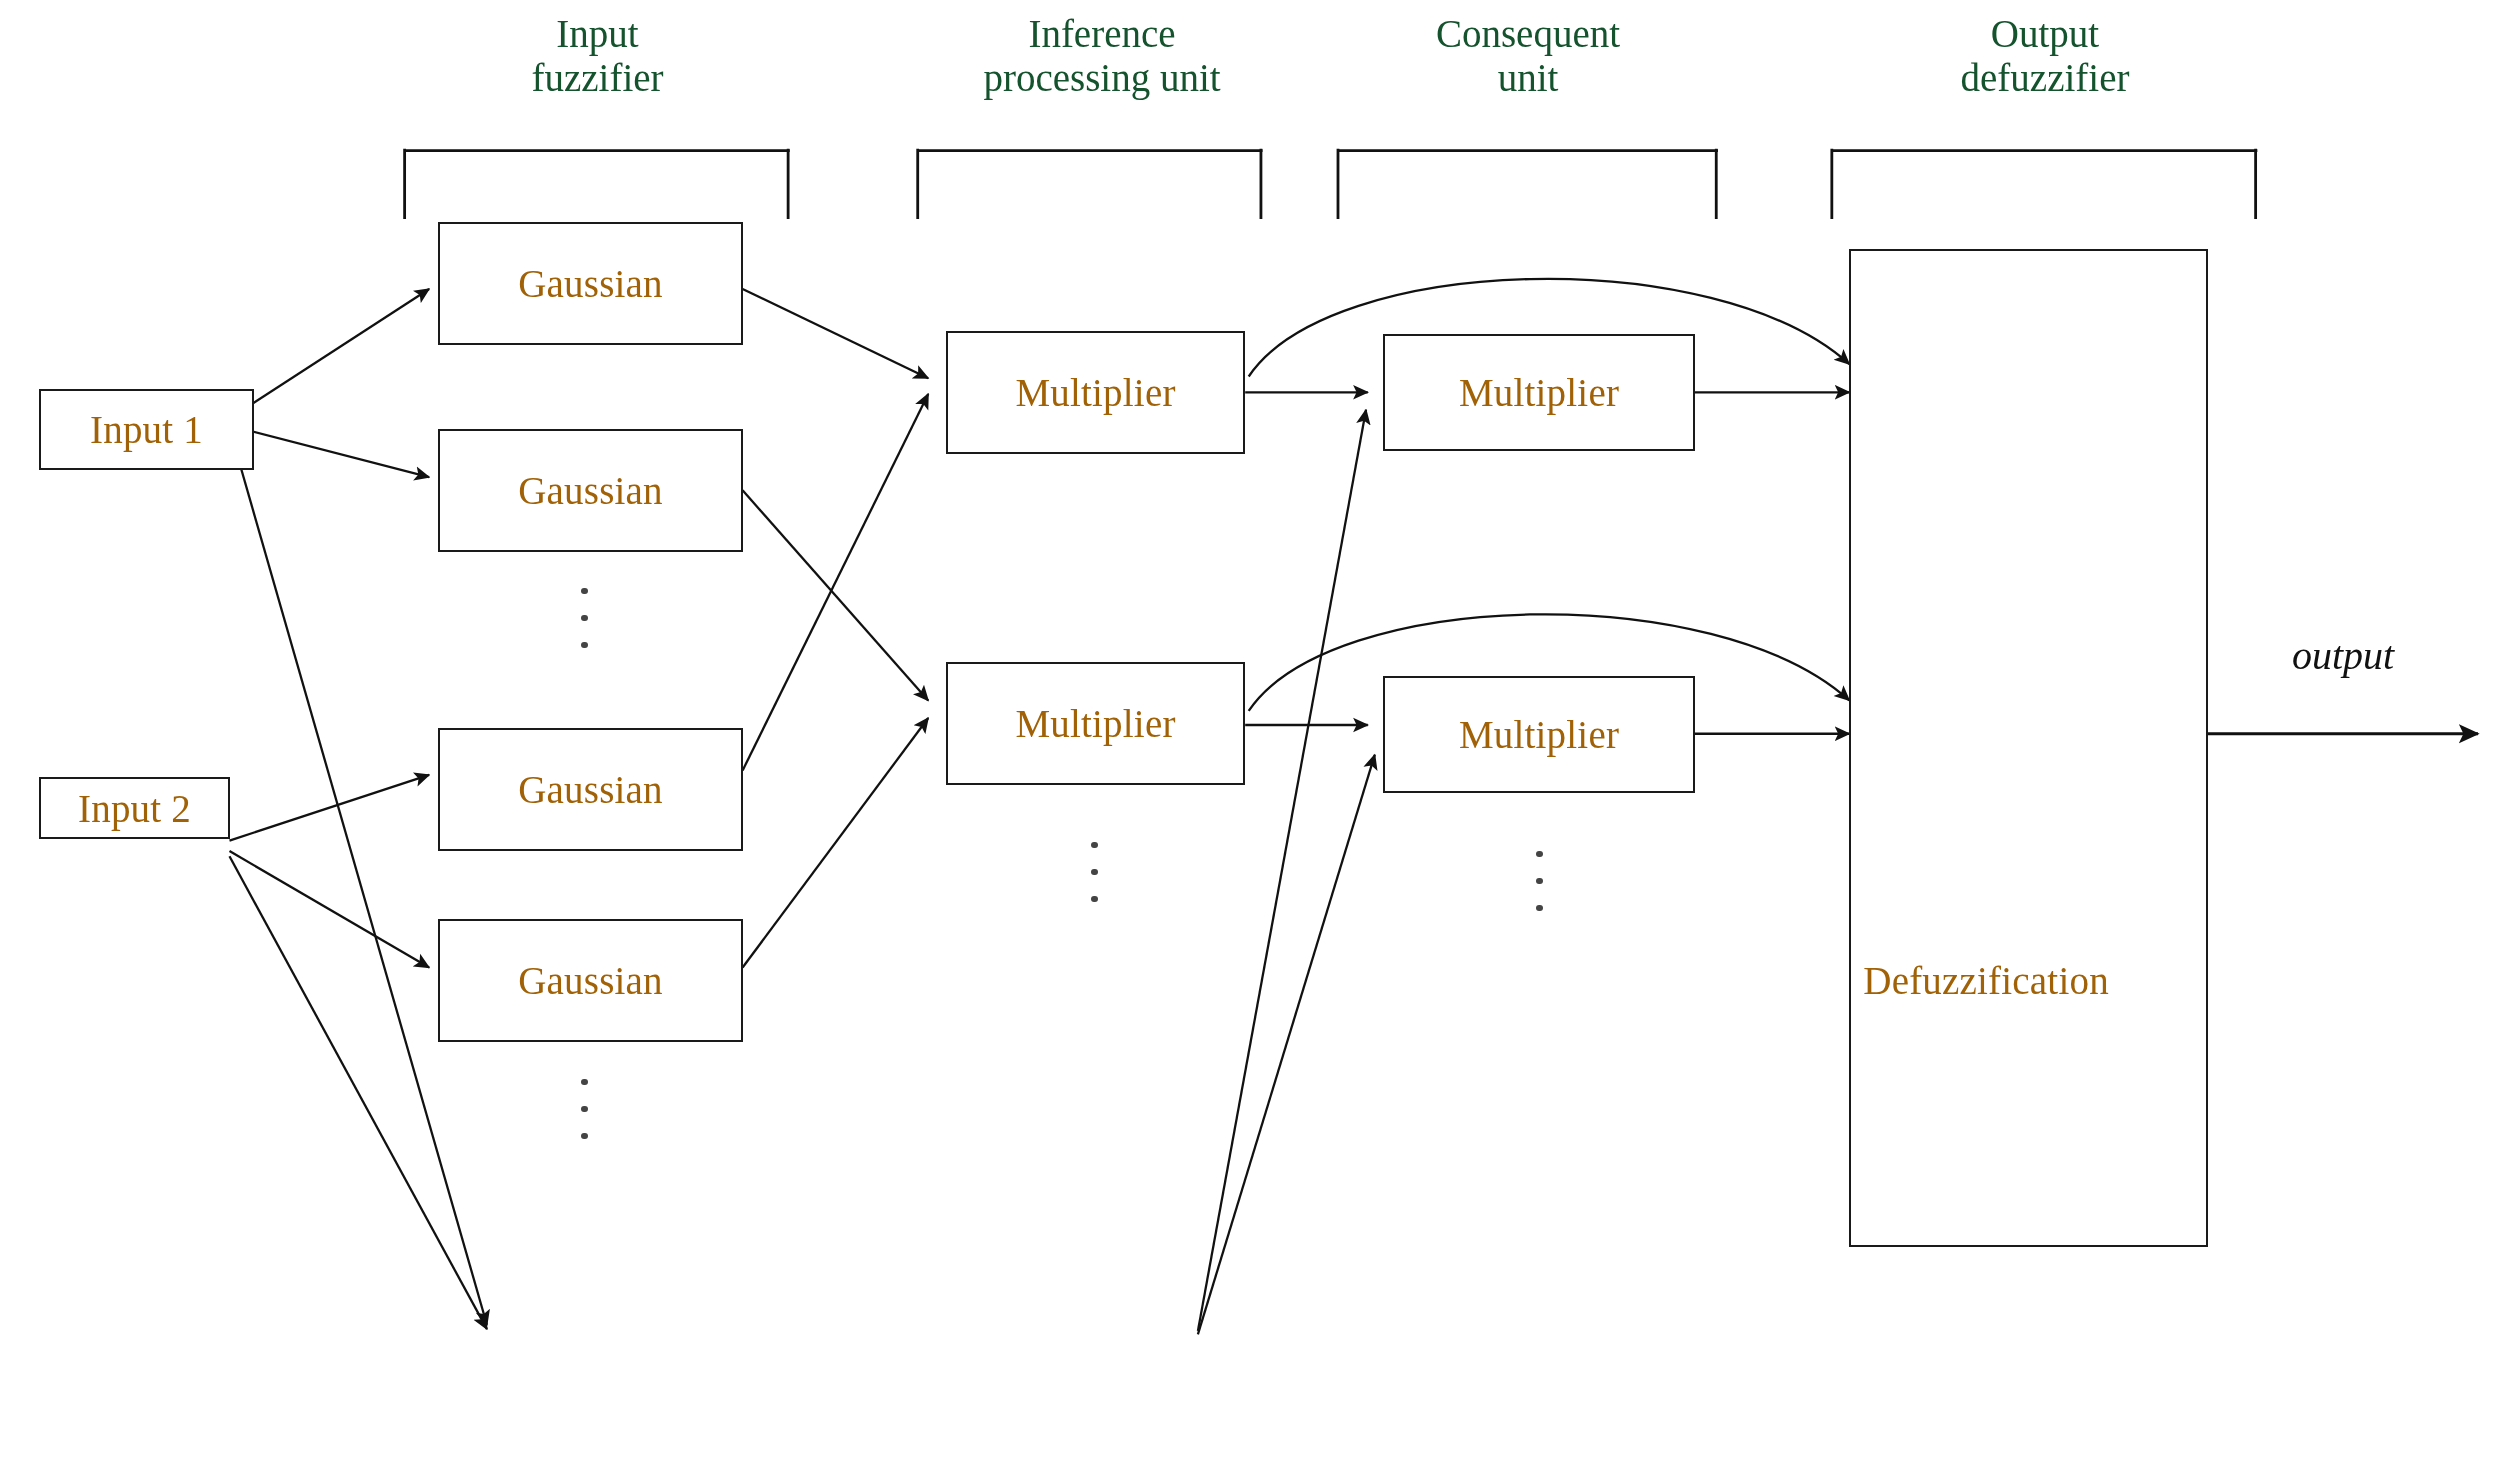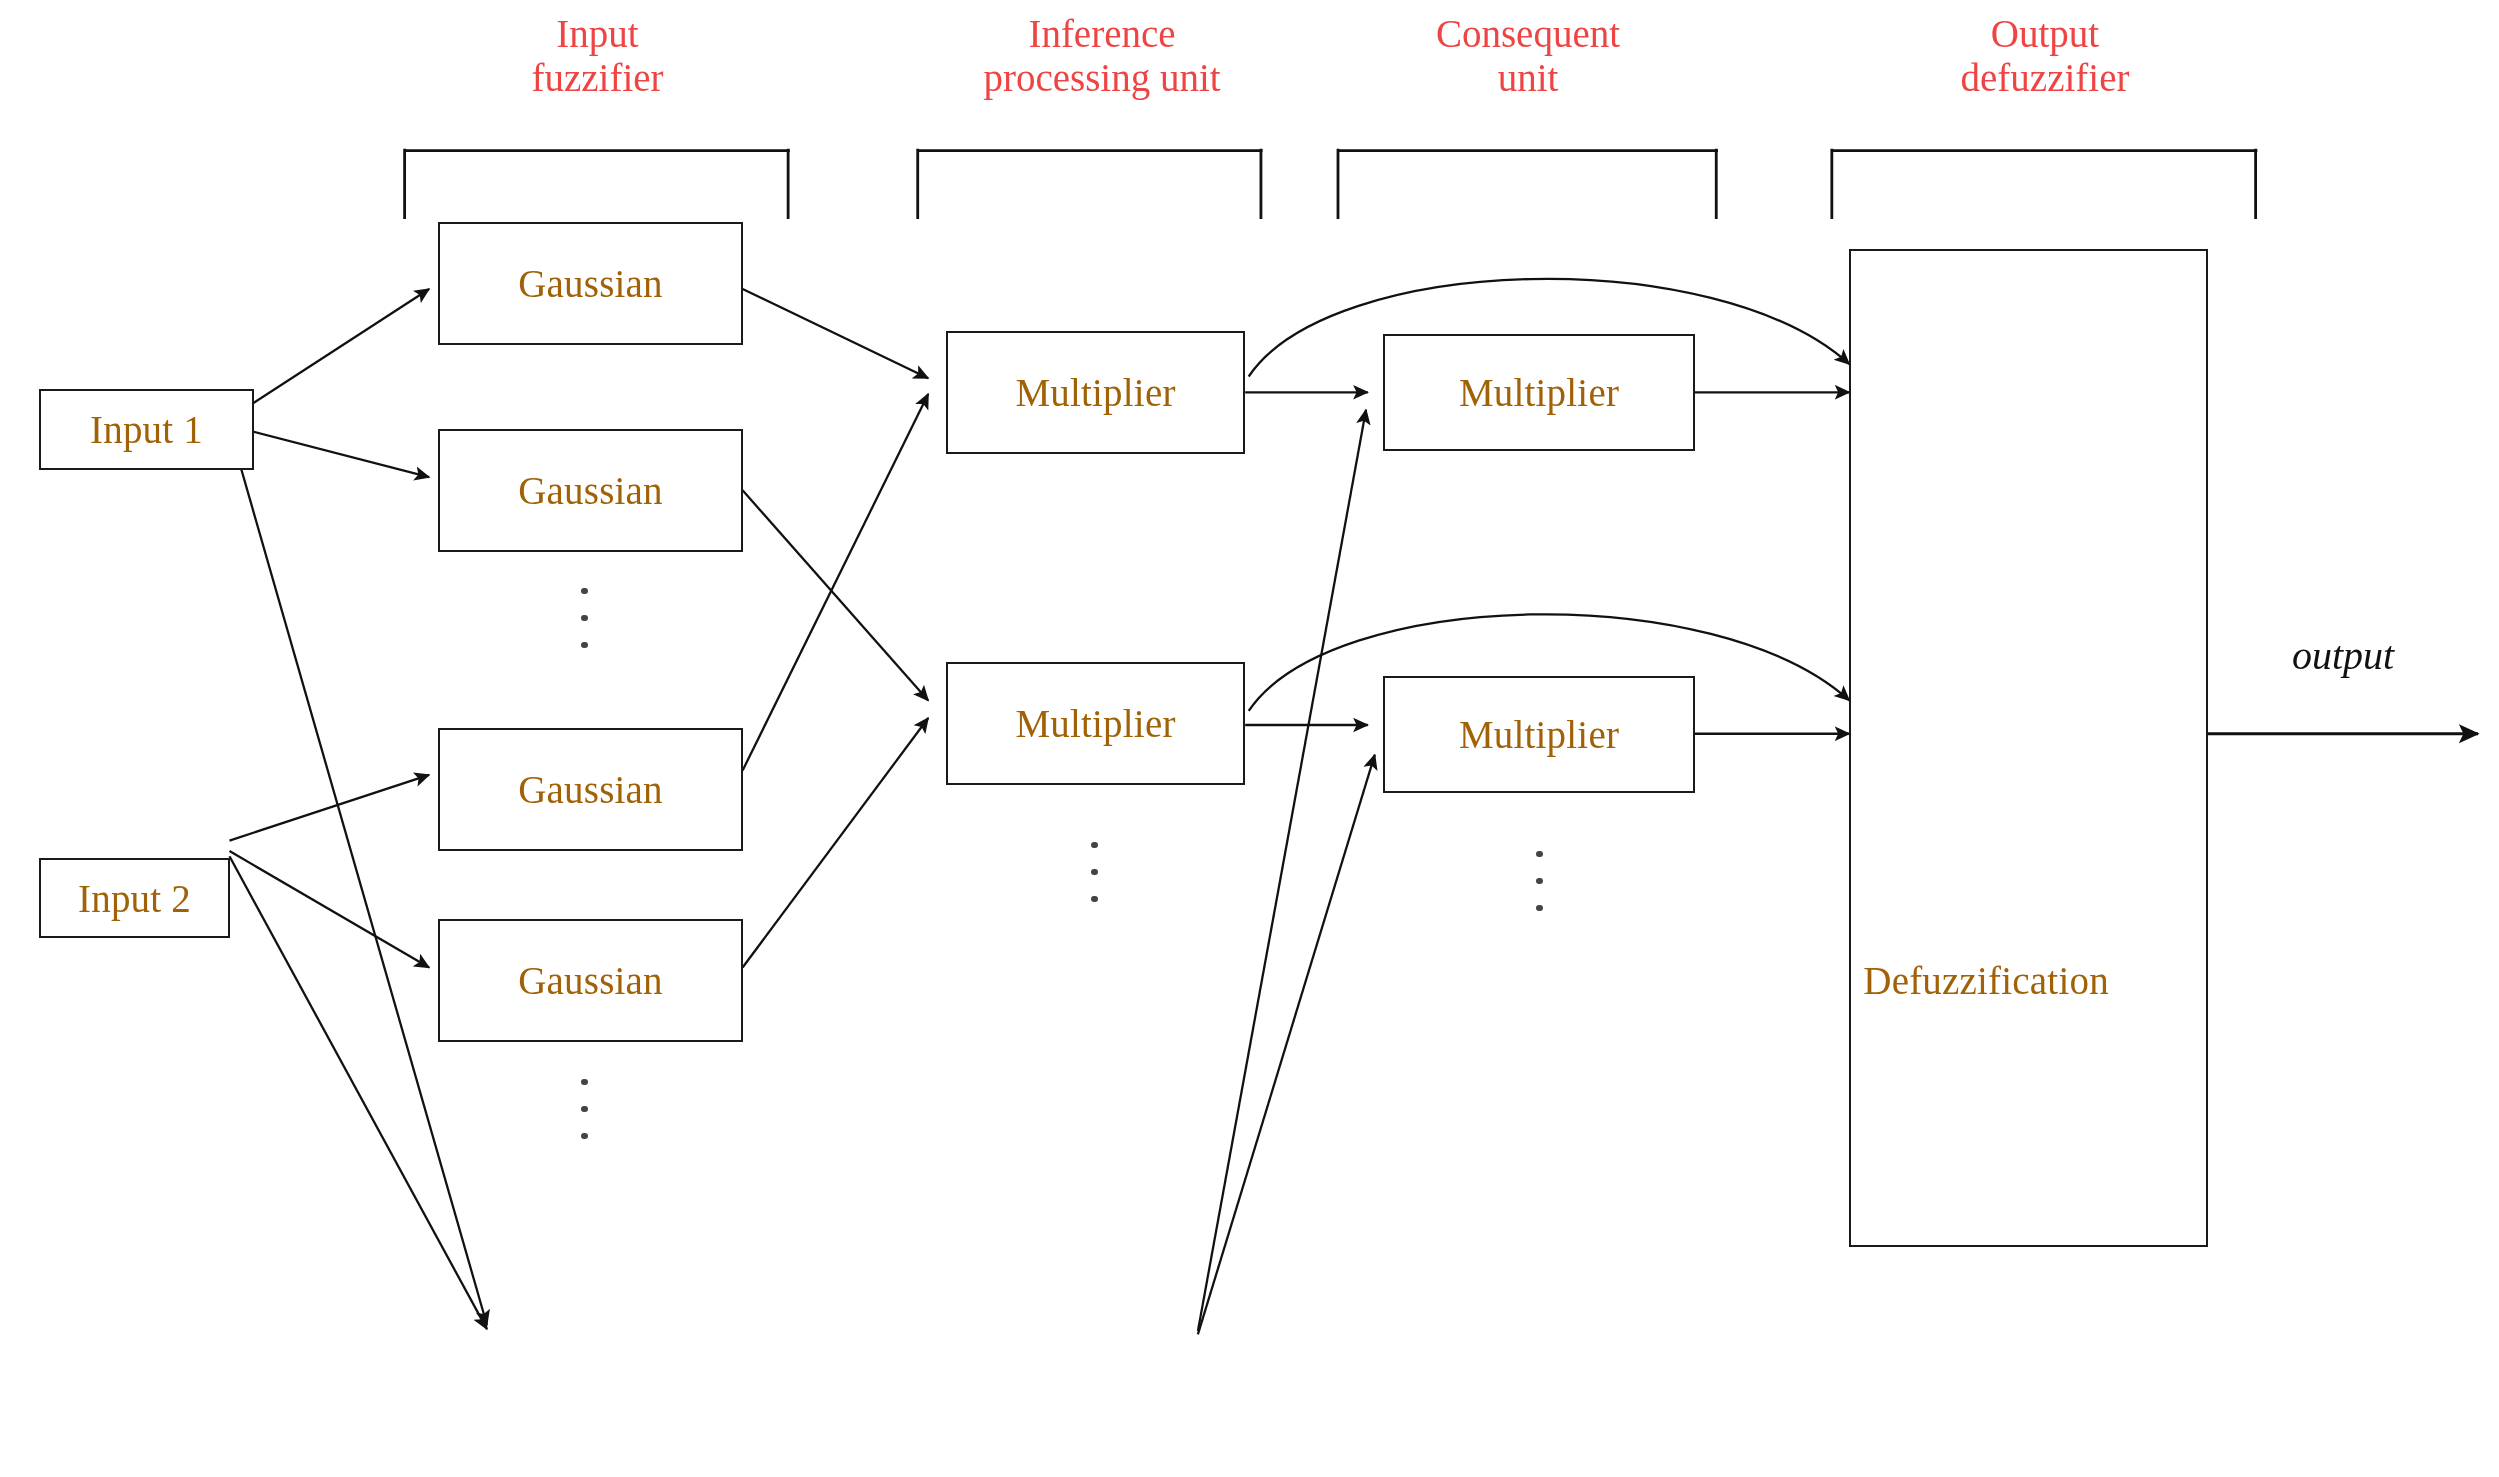--- a/index.html
+++ b/index.html
@@ -2,21 +2,21 @@
 <html style="font-size:14px"><head>
 <meta charset="utf-8">
 <style>
   html,body{margin:0;padding:0;background:#ffffff;}
   body{width:2500px;height:1478px;overflow:hidden;font-family:"Liberation Serif","DejaVu Serif",serif;}
   #stage{position:relative;width:2500px;height:1478px;background:#fff;}
   #wires{position:absolute;left:0;top:0;width:2500px;height:1478px;}
   .node{position:absolute;border:2.6px solid #1a1a1a;background:#fff;
         display:flex;align-items:center;justify-content:center;
         font-size:39px;color:#a16207;letter-spacing:0.2px;box-sizing:border-box;}
-  .hdr{position:absolute;text-align:center;font-size:39px;color:#ef4444;line-height:1.12;}
+  .hdr{position:absolute;text-align:center;font-size:39px;color:#14532d;line-height:1.12;}
   .ell{position:absolute;display:flex;flex-direction:column;align-items:center;
        justify-content:space-between;}
   .ell i{display:block;width:6.1px;height:6.1px;border-radius:50%;background:#444;}
   .outlbl{position:absolute;font-style:italic;font-size:40px;color:#111;}
   .defuz{align-items:center;justify-content:flex-start;padding-left:7px;}
 </style>
 </head>
 <body>
 
 <div id="stage">
@@ -83,21 +83,21 @@
     <div>unit</div>
   </div>
   <div class="hdr" style="left:1832px;top:12.3px;width:426px;">
     <div>Output</div>
     <div>defuzzifier</div>
   </div>
 
   <div class="node" style="left:39px;top:389px;width:215px;height:81px;">
     <span>Input  1</span>
   </div>
-  <div class="node" style="left:39px;top:858px;width:191px;height:80px;">
+  <div class="node" style="left:39px;top:777px;width:191px;height:62px;">
     <span>Input  2</span>
   </div>
 
   <div class="node" style="left:438px;top:222px;width:305px;height:123px;">
     <span>Gaussian</span>
   </div>
   <div class="node" style="left:438px;top:429px;width:305px;height:123px;">
     <span>Gaussian</span>
   </div>
   <div class="node" style="left:438px;top:728px;width:305px;height:123px;">

